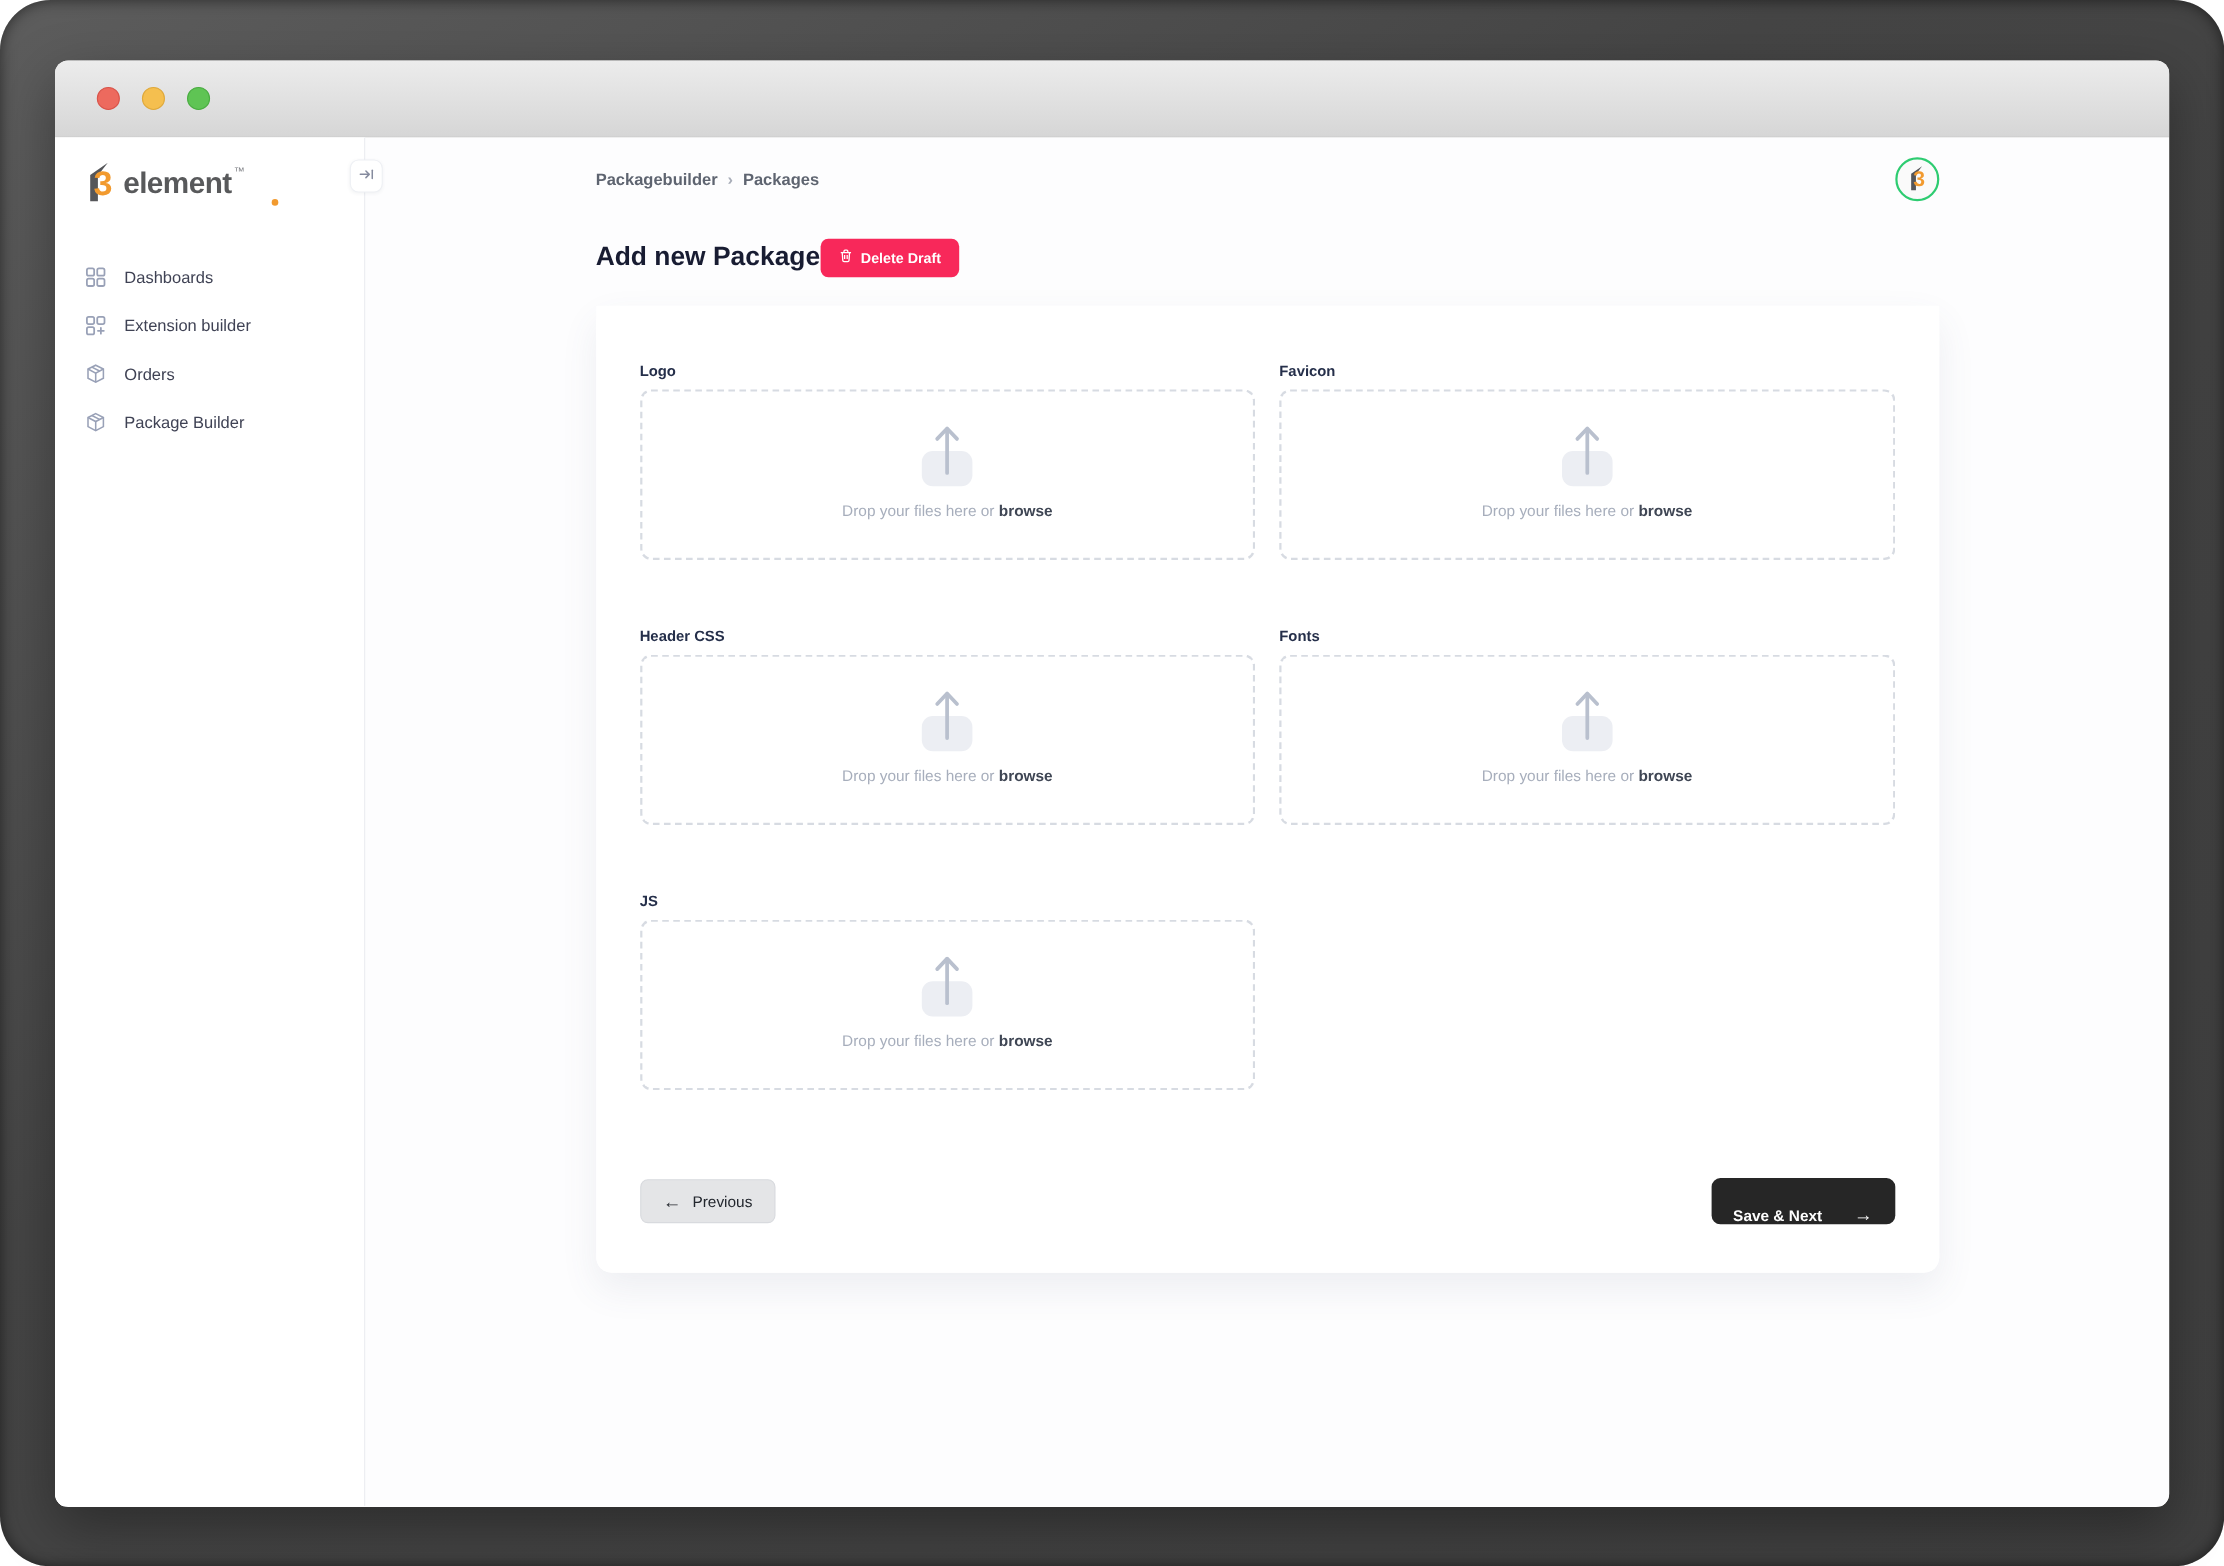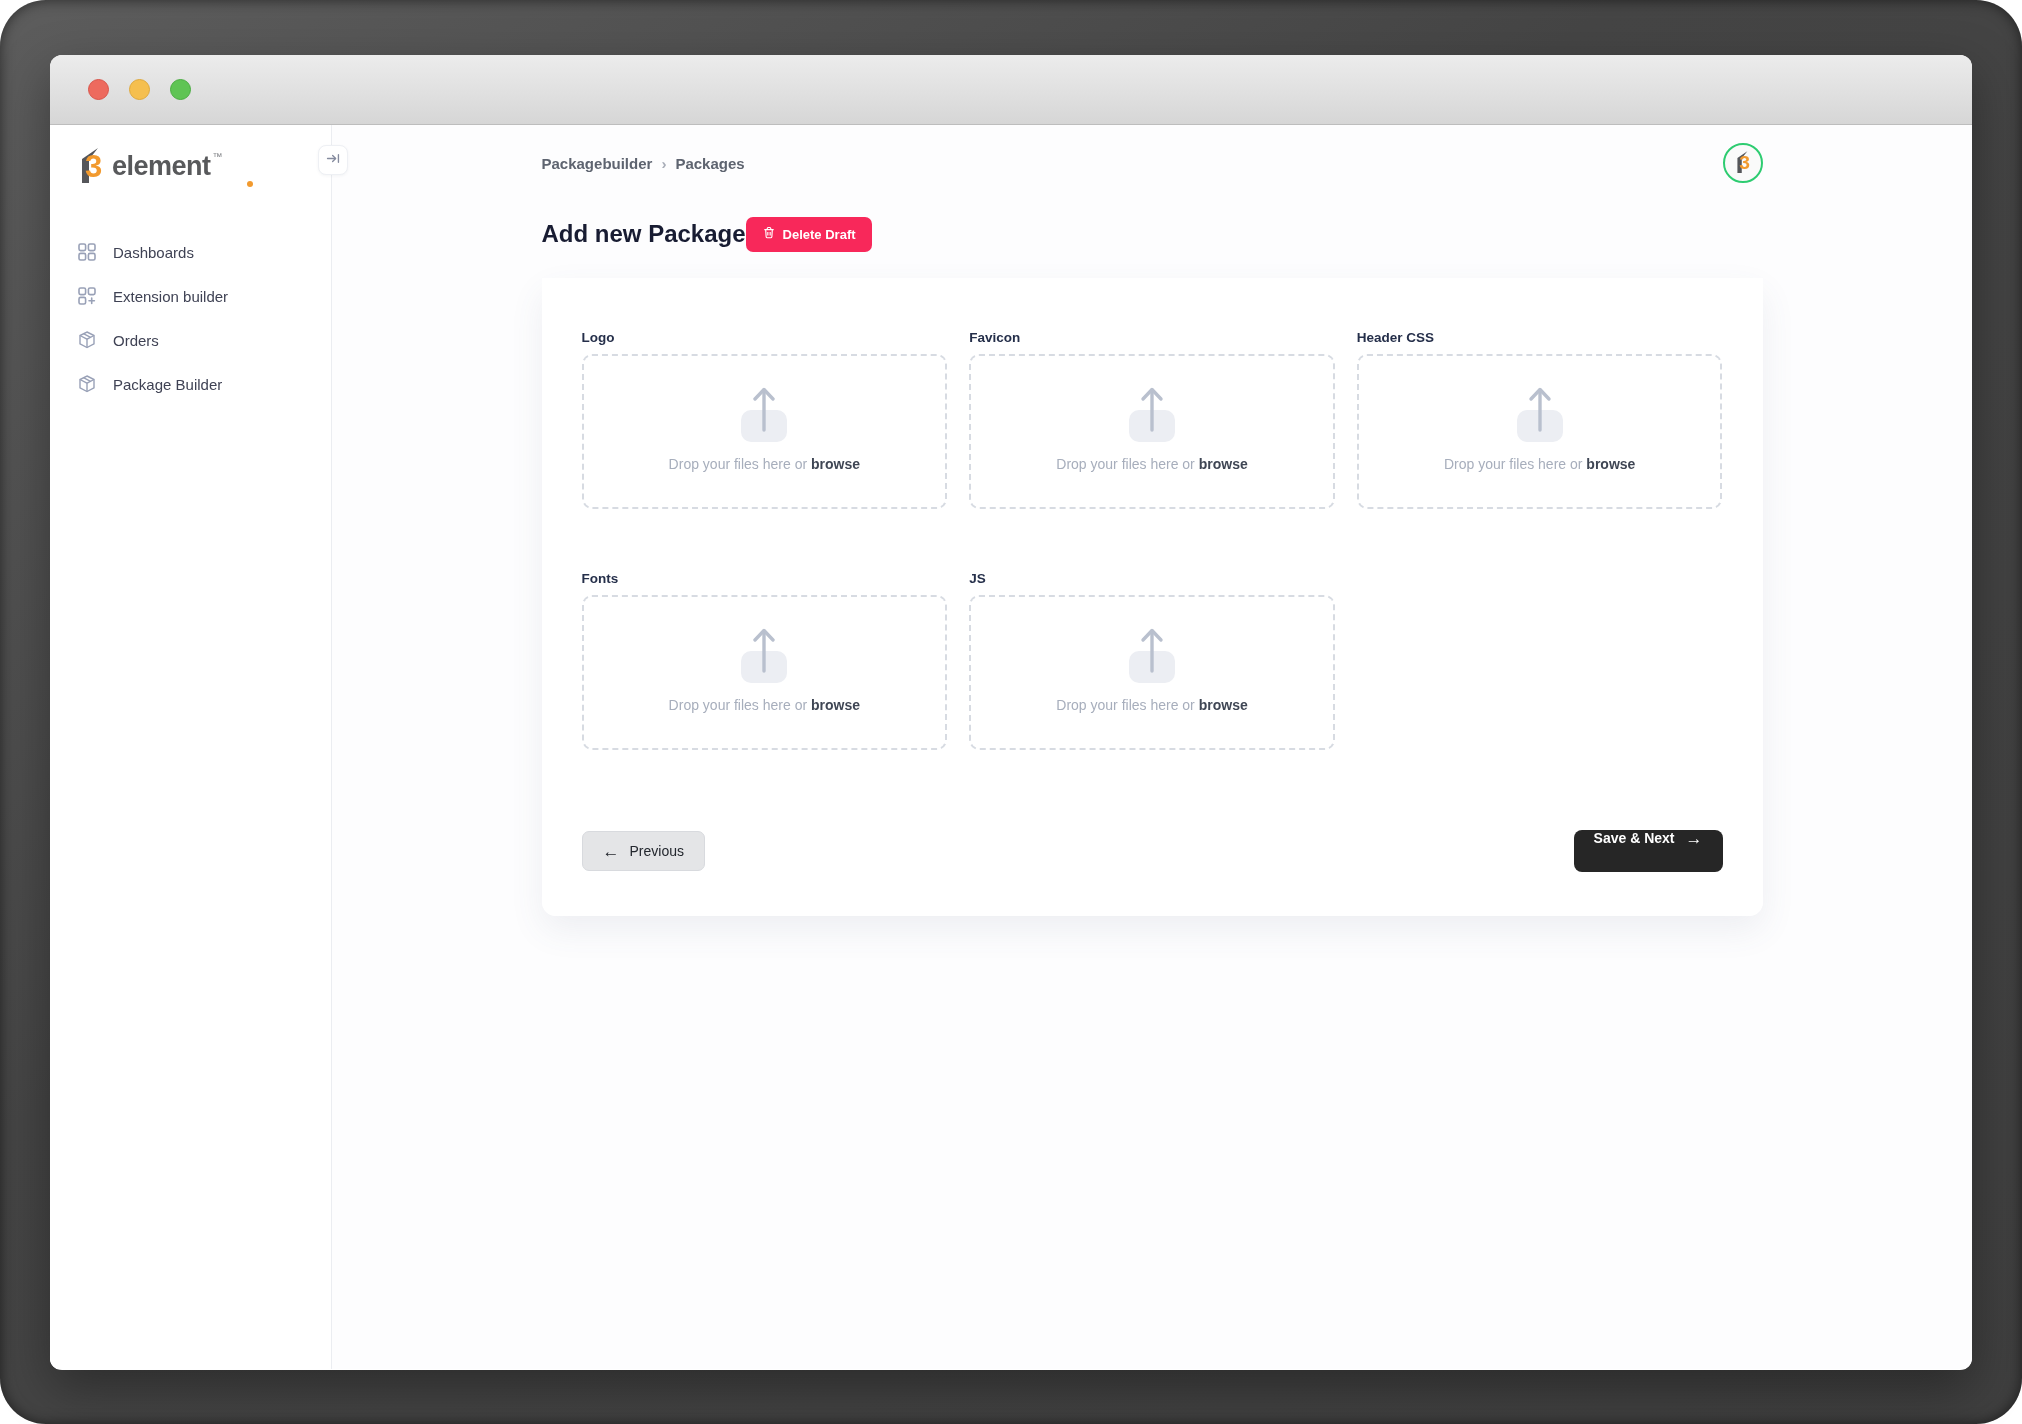--- a/index.html
+++ b/index.html
@@ -62,32 +62,32 @@
   .step.active .step-title { color:#f4814d; }
   .step-sub { font-size:13px; color:#7e8595; line-height:1.35; }
 
   .card { background:#ffffff; border-radius:0 0 14px 14px; padding:30px 40px 44px 40px; }
 
   .tabs { display:flex; gap:42px; border-bottom:1px solid #e9ebef; }
   .tab { font-size:15px; color:#4b5260; padding-bottom:14px; cursor:pointer; position:relative; }
   .tab.active { color:#1c212c; font-weight:700; }
   .tab.active::after { content:""; position:absolute; left:0; right:-2px; bottom:-1px; height:3px; background:#20242d; border-radius:2px; }
 
-  .upload-grid { display:grid; grid-template-columns:1fr 1fr 1fr; column-gap:22px; row-gap:62px; margin-top:22px; }
+  .upload-grid { display:grid; grid-template-columns:1fr 1fr; column-gap:22px; row-gap:62px; margin-top:22px; }
   .field-label { font-size:13.5px; font-weight:700; color:#252f4a; margin-bottom:9px; }
   .dropzone { height:155px; border:2px dashed #d7dbe2; border-radius:10px; display:flex; flex-direction:column; align-items:center; justify-content:flex-start; padding-top:30px; cursor:pointer; background:#fff; }
   .up-icon { position:relative; width:48px; height:56px; }
   .up-tray { position:absolute; left:1px; bottom:0; width:46px; height:32px; background:#eceef3; border-radius:10px; }
   .up-arrow { position:absolute; left:50%; transform:translateX(-50%); top:0; }
   .drop-text { margin-top:14px; font-size:14px; color:#a7aebc; }
   .drop-text .browse { color:#3f4654; font-weight:600; cursor:pointer; }
 
   .actions { display:flex; justify-content:space-between; align-items:center; margin-top:80px; }
   .prev-btn { height:40px; padding:0 20px; background:#e4e5e7; border:1px solid #d8dade; border-radius:7px; font-size:14px; color:#23272e; display:flex; align-items:center; gap:10px; cursor:pointer; font-family:inherit; }
-  .next-btn { height:42px; padding:0 20px; background:#262626; border:none; border-radius:8px; font-size:14px; font-weight:700; color:#ffffff; display:flex; align-items:flex-start; gap:11px; cursor:pointer; font-family:inherit; }
+  .next-btn { height:42px; padding:0 20px; background:#262626; border:none; border-radius:8px; font-size:14px; font-weight:700; color:#ffffff; display:flex; align-items:flex-end; gap:29px; cursor:pointer; font-family:inherit; }
   .btn-arrow { font-size:17px; line-height:1; }
 
   .page-footer { display:flex; justify-content:space-between; margin-top:26px; font-size:13px; color:#9aa0ad; }
   .page-footer .company { color:#8f95a3; margin-left:6px; }
   .made { display:flex; align-items:center; gap:5px; }
 </style>
 </head>
 <body>
 
 <div class="bezel">

